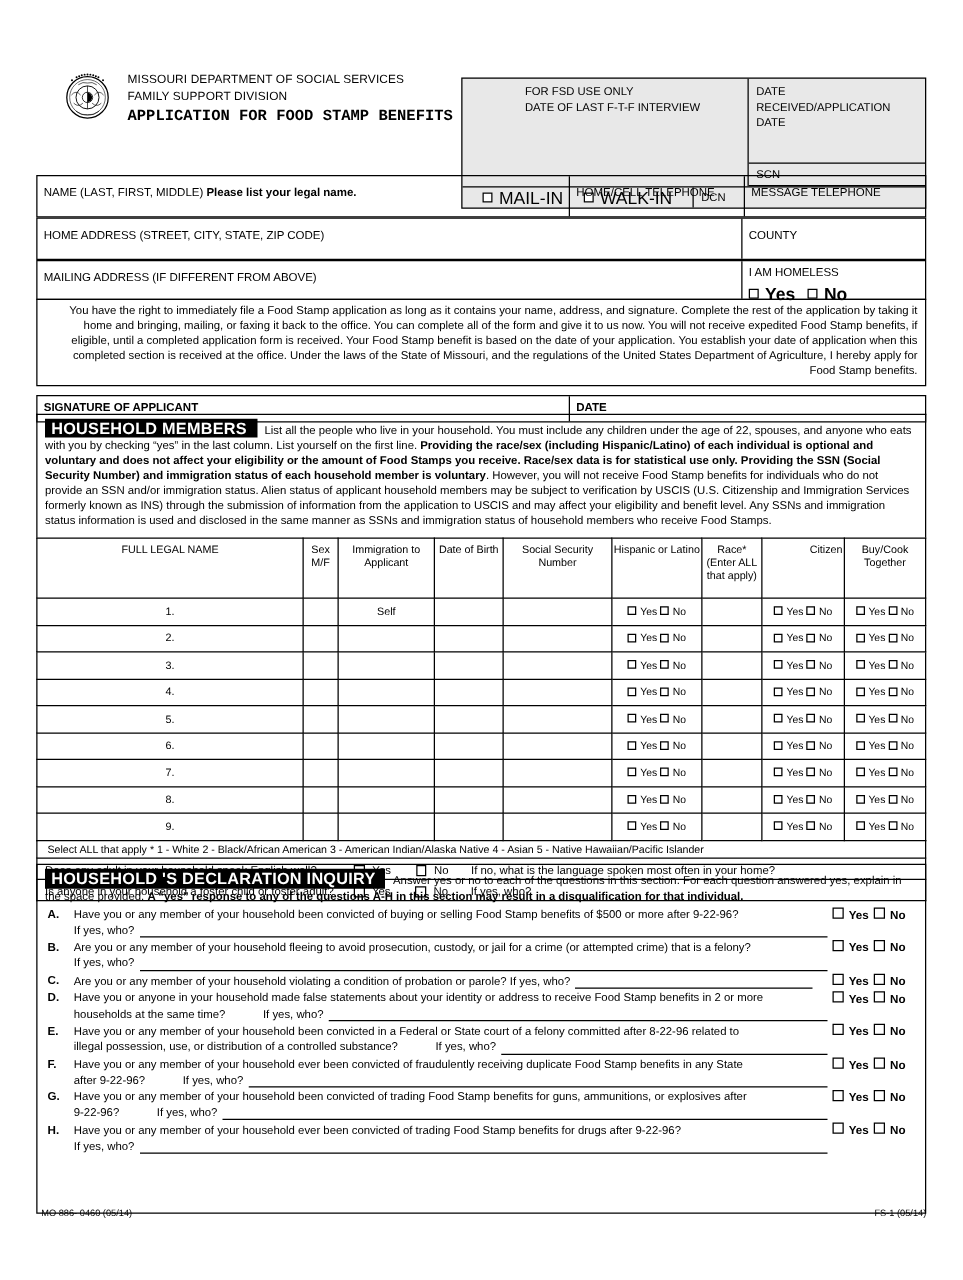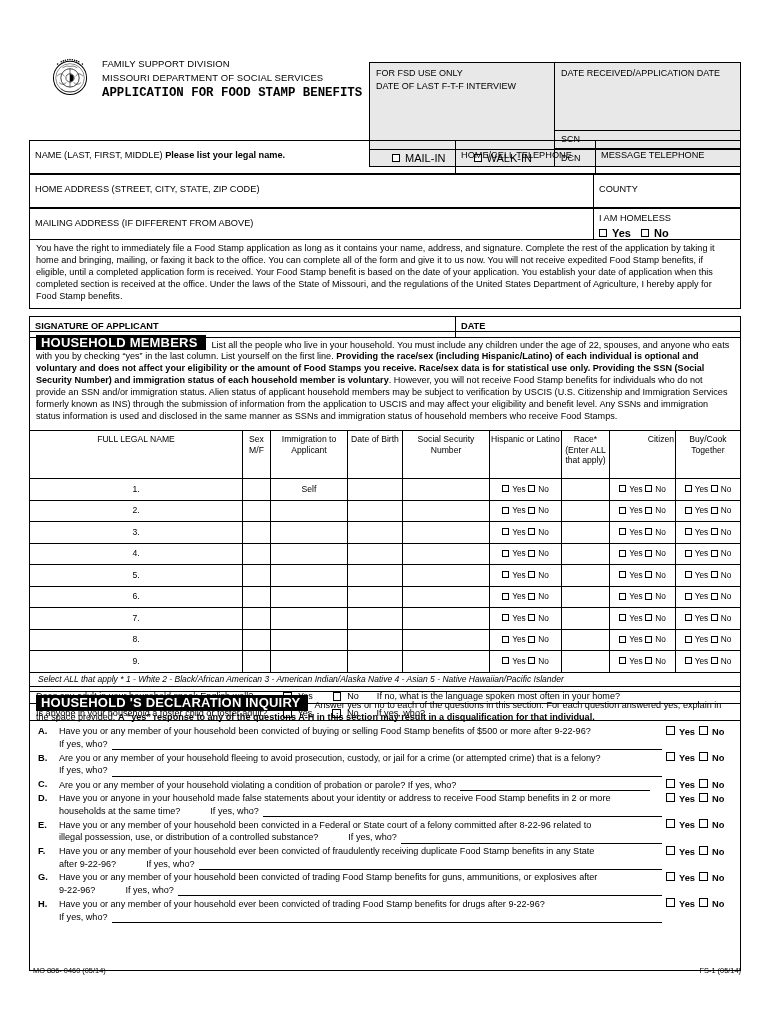--- a/index.html
+++ b/index.html
@@ -27,53 +27,53 @@
   .agency-lines { padding-top: 5px; }
   .agency-line { font-size: 9.5px; letter-spacing: .1px; line-height: 13.5px; white-space: nowrap; }
   .agency-title { font-size: 12.4px; font-weight: bold; line-height: 17px; white-space: nowrap; margin-top: 1px; font-family: Liberation Mono, monospace; }
 
   
   .fsd {
     position: absolute; left: 369px; top: 32px; width: 372px; height: 105px;
     border: 1.3px solid #000; background: #e8e8e8;
     display: flex; flex-direction: column;
   }
-  .fsd-top { display: flex; flex: 1 1 auto; }
+  .fsd-top { display: flex; flex: 1 1 auto; padding-left: 44px; }
   .fsd-left {
     flex: 0 0 185px; border-right: 1.3px solid #000; padding: 4px 6px;
     display: flex; flex-direction: column;
   }
   .fsd-right { flex: 1 1 auto; display: flex; flex-direction: column; }
   .fsd-recv { flex: 1 1 auto; padding: 4px 6px; border-bottom: 1.3px solid #000; }
   .fsd-scn { flex: 0 0 17px; padding: 2px 6px; border-bottom: 1.3px solid #000; }
   .fsd-bottom { flex: 0 0 17px; display: flex; border-top: 1.3px solid #000; }
   .fsd-bottom .fsd-left { border-right: 1.3px solid #000; flex-direction: row;
       align-items: center; justify-content: space-around; padding: 0 8px; }
   .fsd-bottom .fsd-dcn2 { flex: 1 1 auto; padding: 2px 6px; }
   .fsd-txt { font-size: 9px; line-height: 12.5px; }
-  .cbrow { display: inline-flex; align-items: center; gap: 5px; font-size: 11px; justify-content: center; }
+  .cbrow { display: inline-flex; align-items: center; gap: 5px; font-size: 14px; justify-content: center; }
 
   
   .cb {
     display: inline-block; width: 8px; height: 8px;
     border: 1.2px solid #000; background: #fff; vertical-align: -1px;
   }
   .lbl { font-size: 9.2px; line-height: 12px; }
   .lbl-b { font-weight: bold; }
 
   
   .grid-row { position: absolute; display: flex; border: 1.3px solid #000; }
   .gcell { padding: 3px 5px 0 5px; border-right: 1.3px solid #000; }
   .gcell:last-child { border-right: none; }
 
   
   .rights {
     position: absolute; left: 29px; top: 239px; width: 712px; height: 70px;
     border: 1.3px solid #000; padding: 3px 6px 0 6px;
-    font-size: 9.1px; line-height: 11.9px; text-align: left;
+    font-size: 9.1px; line-height: 11.9px; text-align: right;
   }
   .sigrow {
     position: absolute; left: 29px; top: 316px; width: 712px; height: 22px;
     border: 1.3px solid #000; display: flex;
   }
   .sigrow .gcell { font-weight: bold; font-size: 9.4px; }
 
   
   .hh {
     position: absolute; left: 29px; top: 331px; width: 712px; height: 99px;
@@ -101,21 +101,21 @@
   td.namecell { text-align: left; padding-left: 6px; font-size: 9px; }
   td.selfcell { font-weight: bold; font-size: 9.2px; }
   .yn { display: inline-flex; align-items: center; gap: 3px; font-size: 8.3px; white-space: nowrap; }
   .yn .cb { width: 7px; height: 7px; }
 
   
   .racelegend {
     position: absolute; left: 29px; width: 712px; height: 15px;
     border-left: 1.3px solid #000; border-right: 1.3px solid #000;
     border-bottom: 1.3px solid #000;
-    font-size: 8.5px; padding: 2px 0 0 8px; white-space: nowrap; font-style: italic;
+    font-size: 8.5px; padding: 2px 0 0 8px; white-space: nowrap;
   }
   .qrow {
     position: absolute; left: 29px; width: 712px; height: 17px;
     border-left: 1.3px solid #000; border-right: 1.3px solid #000;
     border-bottom: 1.3px solid #000;
     font-size: 9.1px; padding: 2.5px 0 0 6px;
     display: flex; align-items: center; gap: 6px; white-space: nowrap;
   }
   .qrow .cb { width: 8.5px; height: 8.5px; }
 
@@ -173,22 +173,22 @@
             <circle cx="23" cy="22" r="1.7"></circle>
           <circle cx="77" cy="22" r="1.7"></circle>
             <circle cx="45" cy="12.4" r="1.7"></circle>
           <circle cx="55" cy="12.4" r="1.7"></circle>
             <circle cx="35.5" cy="15" r="1.7"></circle>
           <circle cx="64.5" cy="15" r="1.7"></circle>
         </g>
         <path d="M50 44 A8 8 0 0 1 50 60 Z" fill="#000"></path>
       </svg>
       <div class="agency-lines">
+        <div class="agency-line">MISSOURI DEPARTMENT OF SOCIAL SERVICES</div>
         <div class="agency-line">FAMILY SUPPORT DIVISION</div>
-        <div class="agency-line">MISSOURI DEPARTMENT OF SOCIAL SERVICES</div>
         <div class="agency-title">APPLICATION FOR FOOD STAMP BENEFITS</div>
       </div>
     </div>
 
     <div class="fsd">
       <div class="fsd-top">
         <div class="fsd-left">
           <div class="fsd-txt">FOR FSD USE ONLY</div>
           <div class="fsd-txt">DATE OF LAST F-T-F INTERVIEW</div>
         </div>

